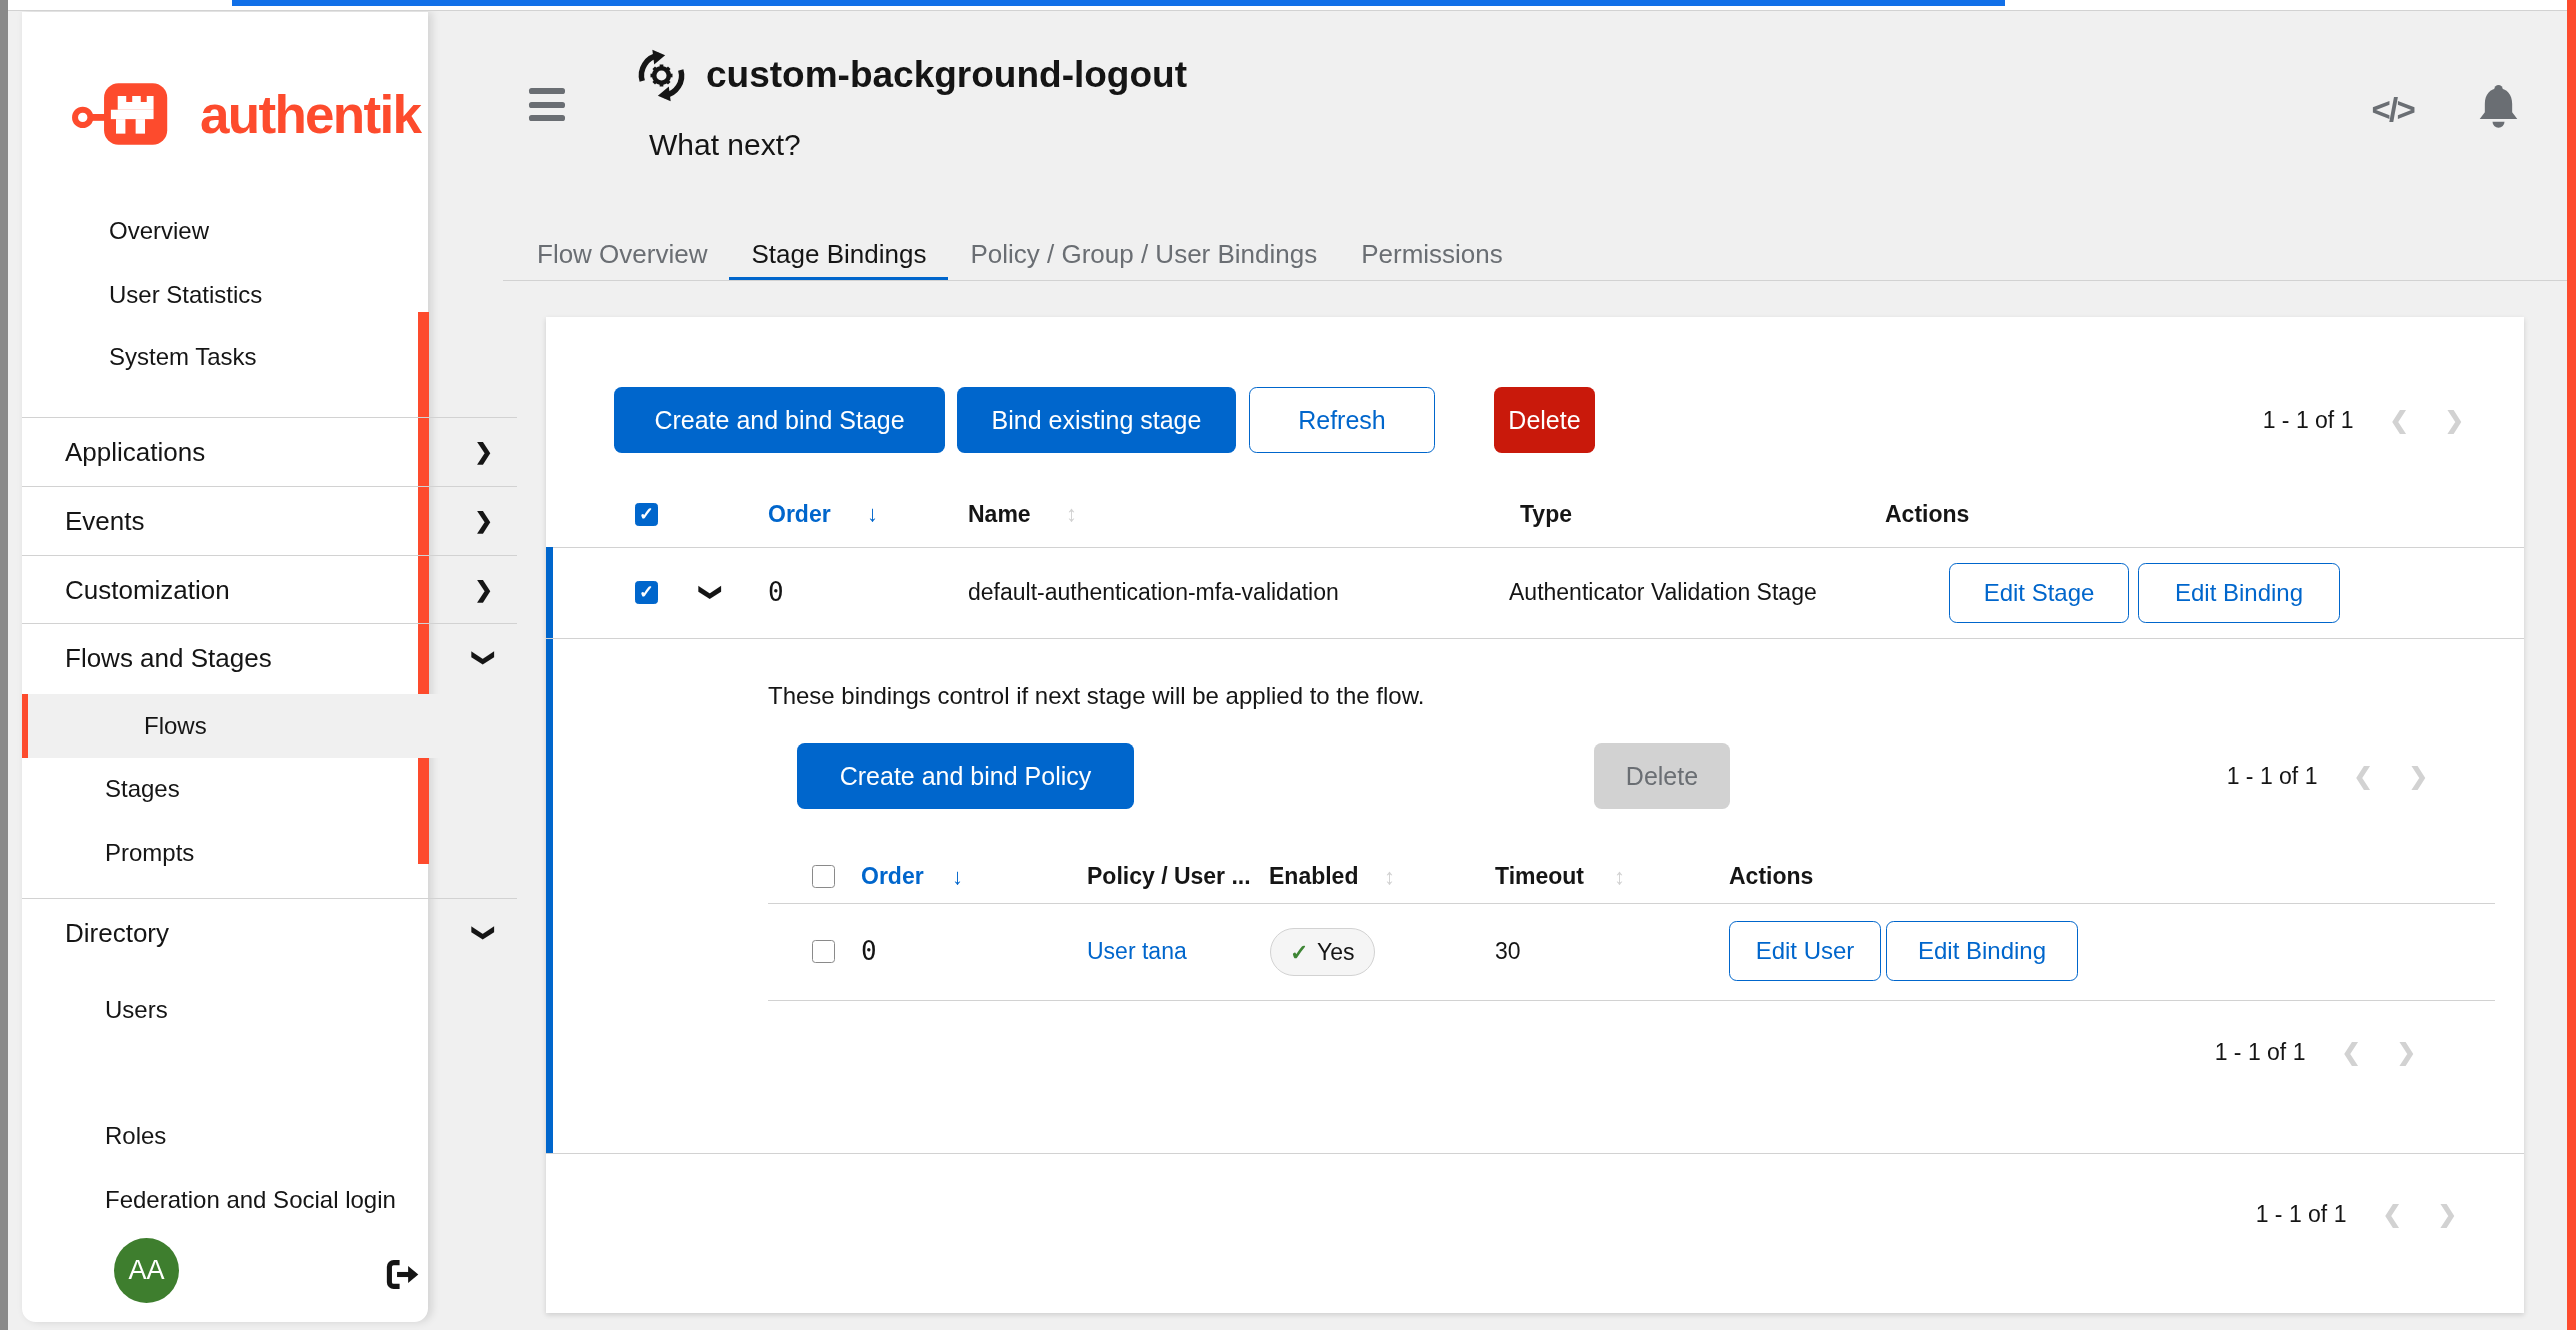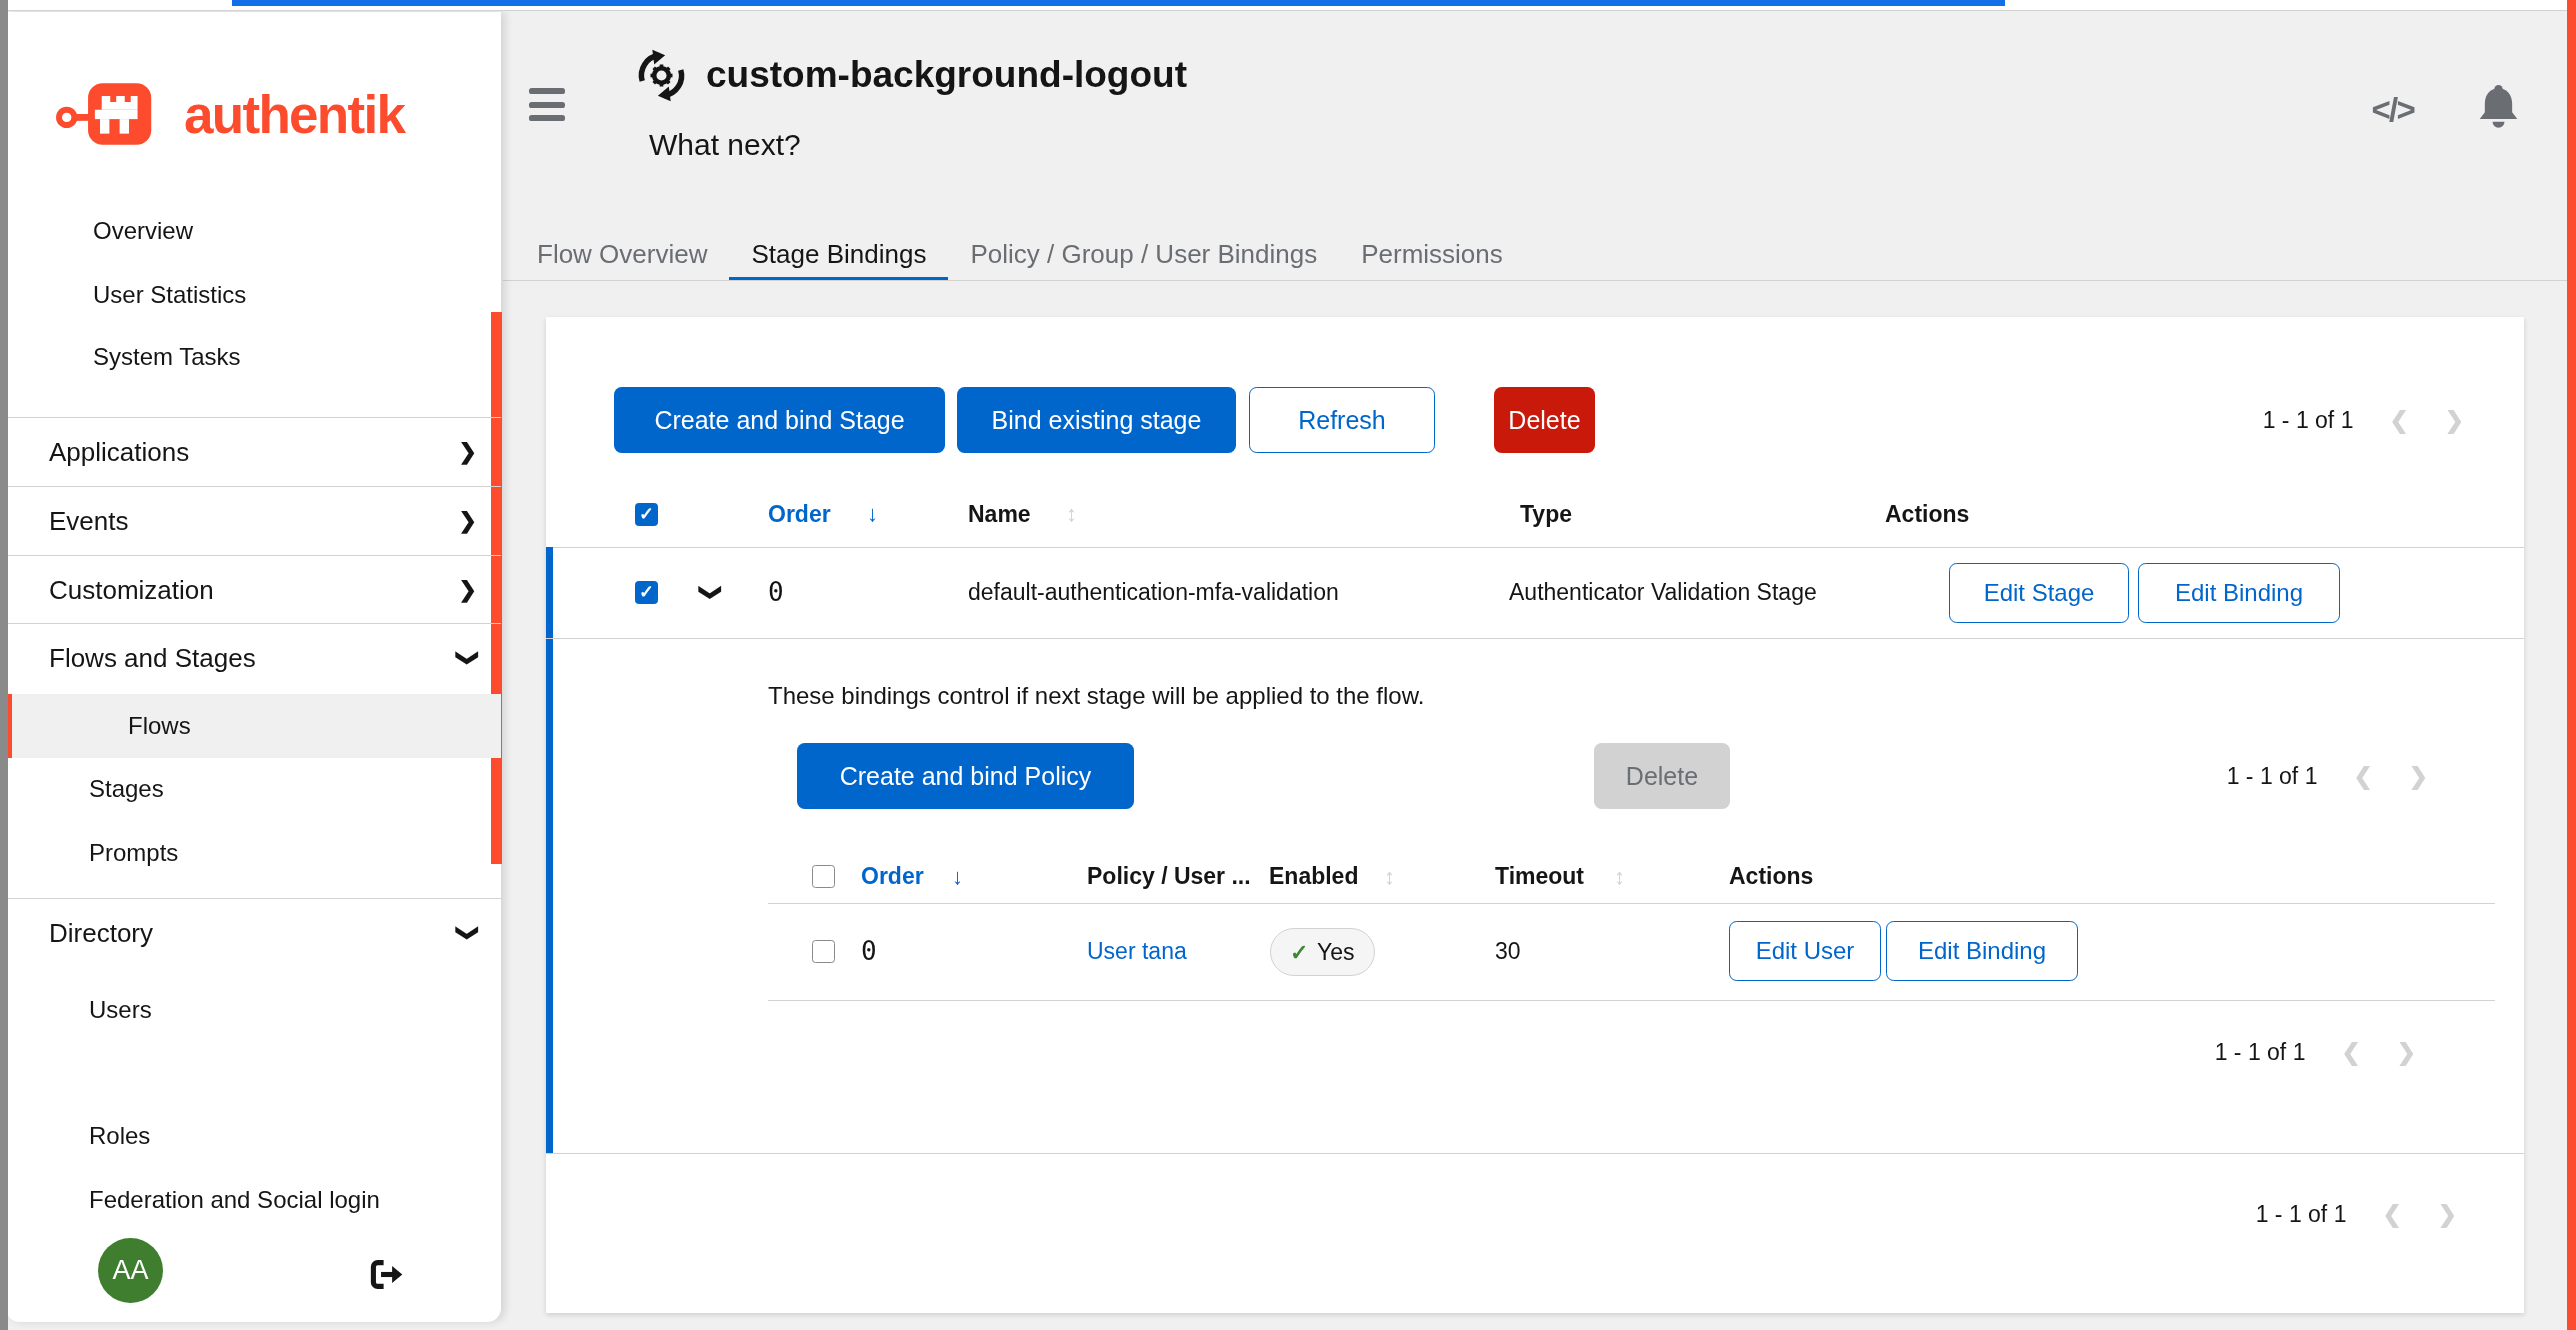--- a/index.html
+++ b/index.html
@@ -11,21 +11,21 @@
   .mono { font-family:"DejaVu Sans Mono", monospace; }
 
   
   .win-edge { position:absolute; left:0; top:0; width:7.7px; height:1331px; background:#8a8a8a; z-index:50; }
   .topstrip { position:absolute; left:0; top:0; width:2576px; height:11px; background:#ffffff; border-bottom:0.9px solid #d2d2d2; z-index:10; }
   .topbar-blue { position:absolute; left:232px; top:0; width:1773px; height:6px; }
   .v-scrollbar { position:absolute; right:0; top:0; width:9.4px; height:1331px; z-index:60; }
 
   
   .sidebar {
-    position:absolute; left:6px; top:12px; width:495px; height:1310px; background:#ffffff;
+    position:absolute; left:22px; top:12px; width:406px; height:1310px; background:#ffffff;
     box-shadow:3.4px 0 8.6px rgba(0,0,0,.12); border-radius:0 0 13.7px 13.7px; z-index:5;
   }
   .side-scroll { position:absolute; right:-0.9px; top:300px; width:11px; height:552px; }
   .logo { position:absolute; left:49px; top:64px; width:404px; height:77px; }
   .logo svg { position:absolute; left:0; top:3.4px; }
   .logo-text { position:absolute; left:129px; top:0; height:77px; line-height:77px; font-size:53px; font-weight:700; letter-spacing:-1.7px; }
 
   .srow { position:absolute; left:0; width:495px; }
   .s-link { height:52px; line-height:52px; font-size:24px; padding-left:87px; cursor:pointer; }
   .s-section { height:69px; line-height:68px; font-size:26px; padding-left:43px; border-top:0.9px solid #d2d2d2; cursor:pointer; }

